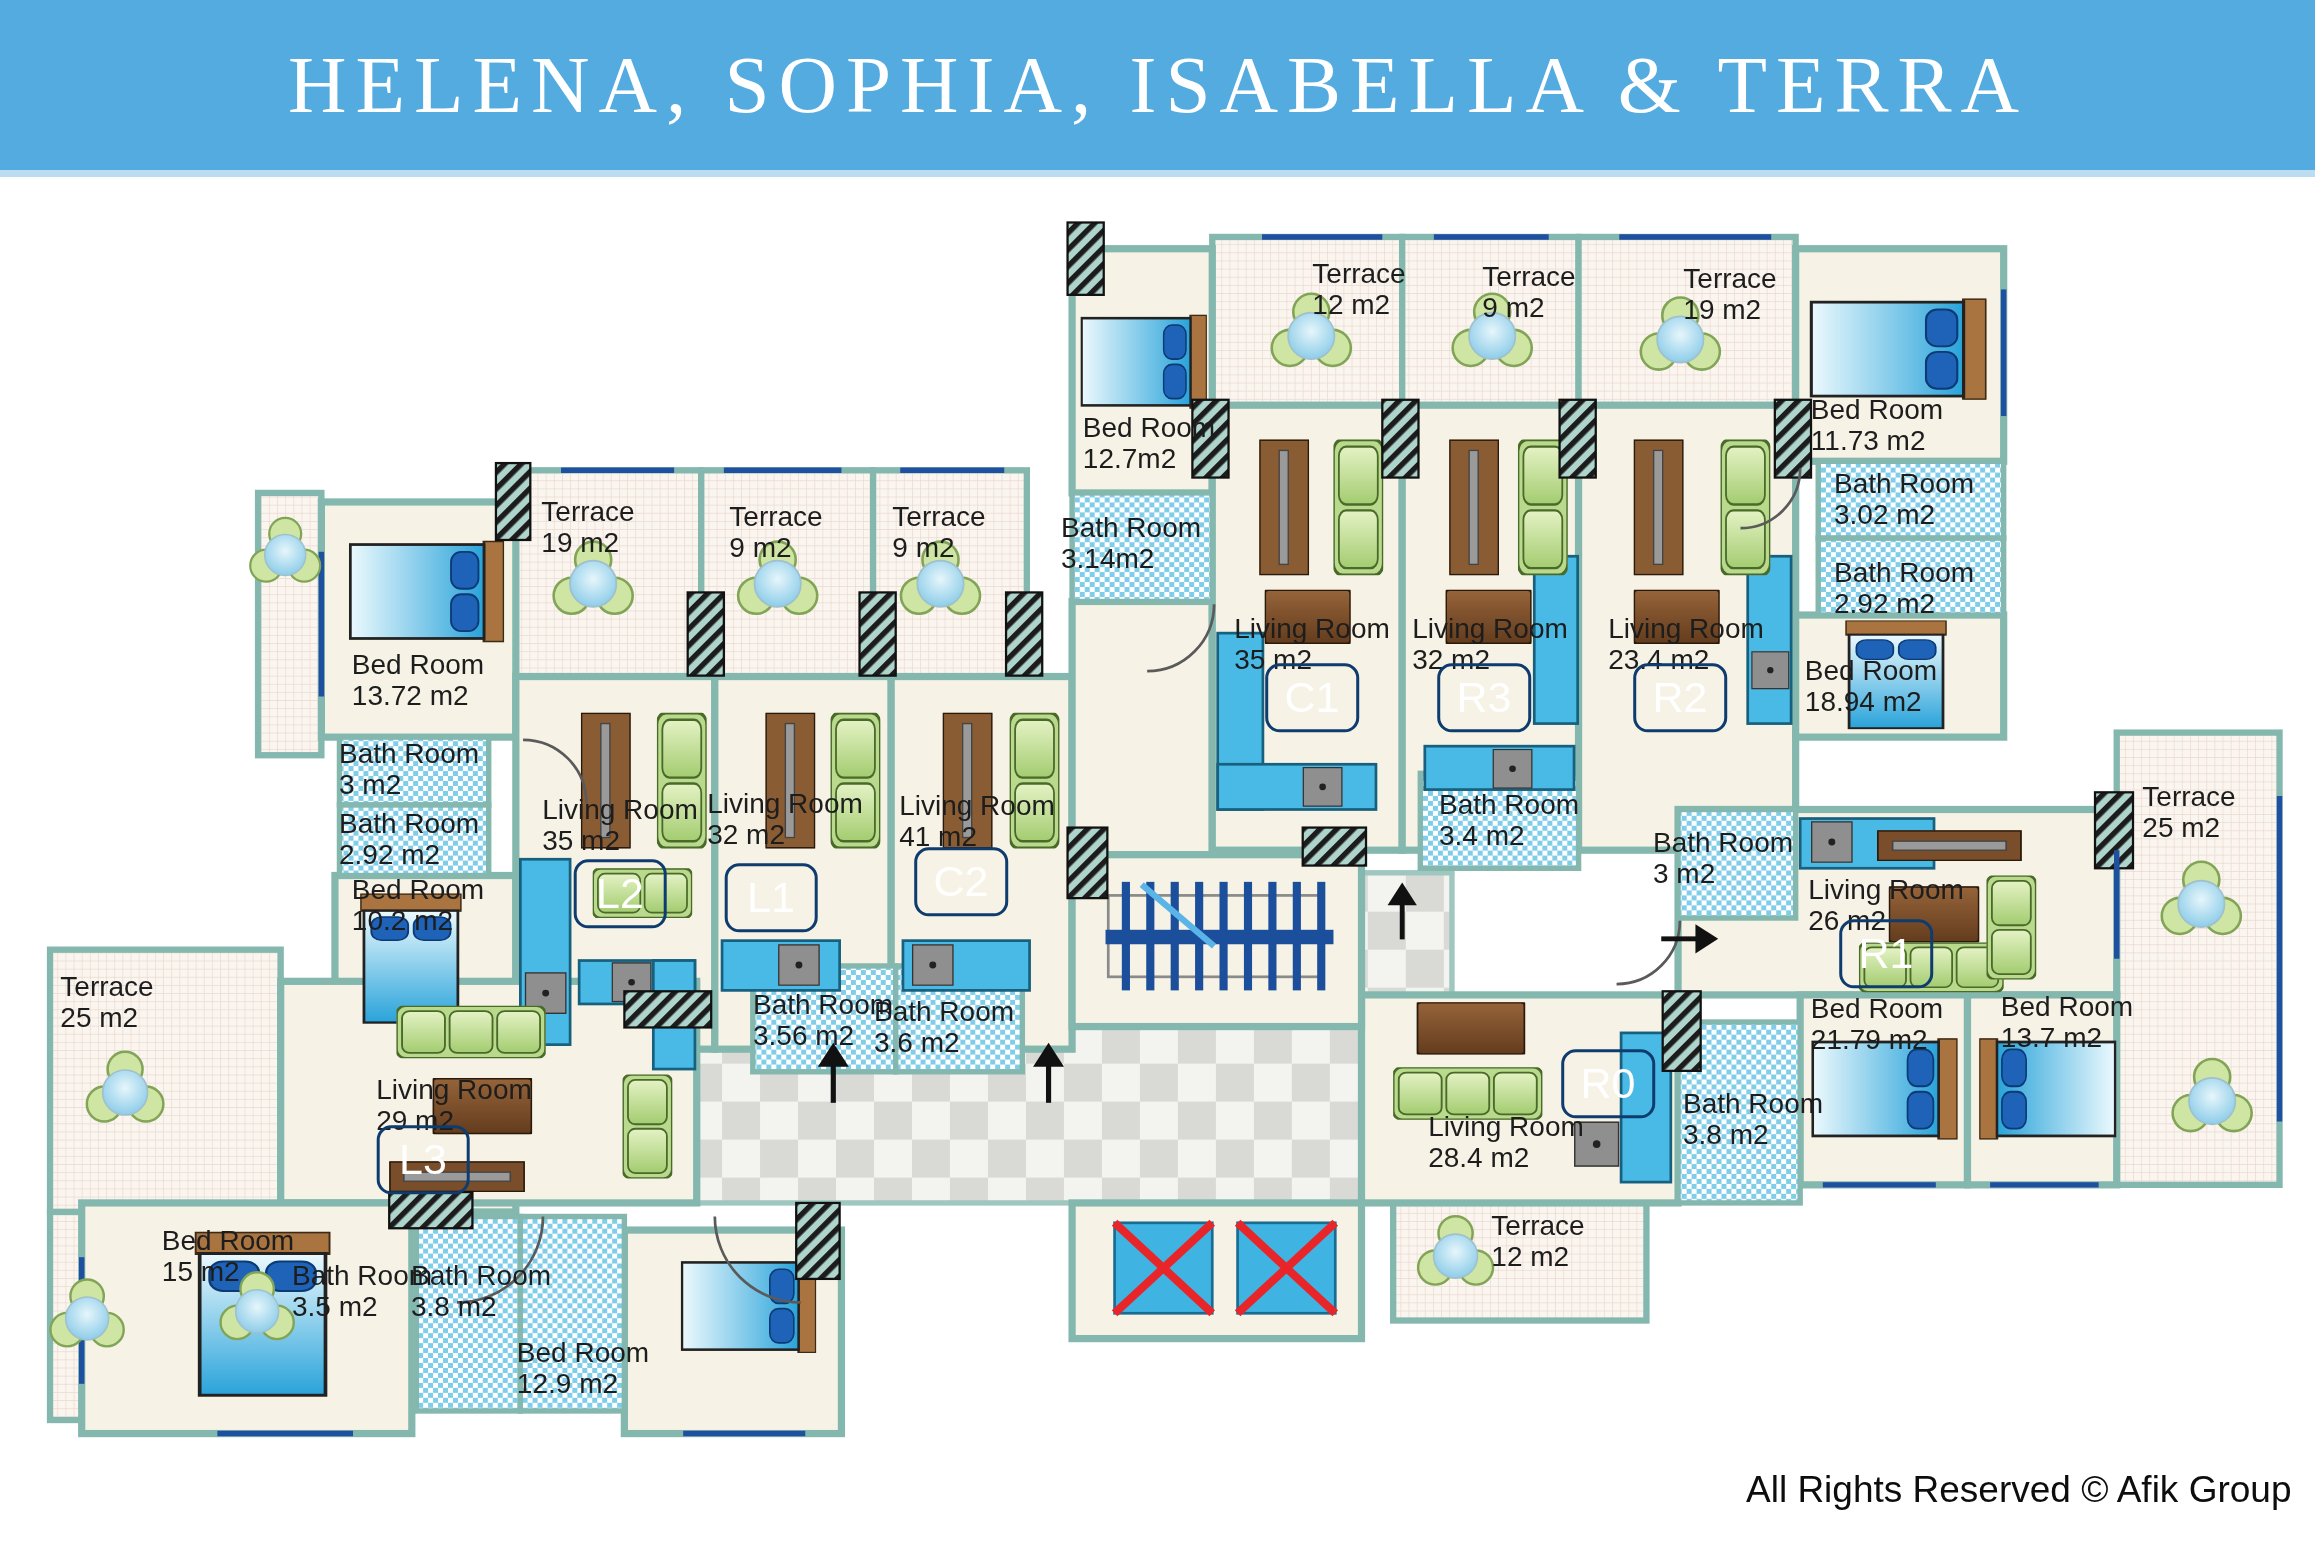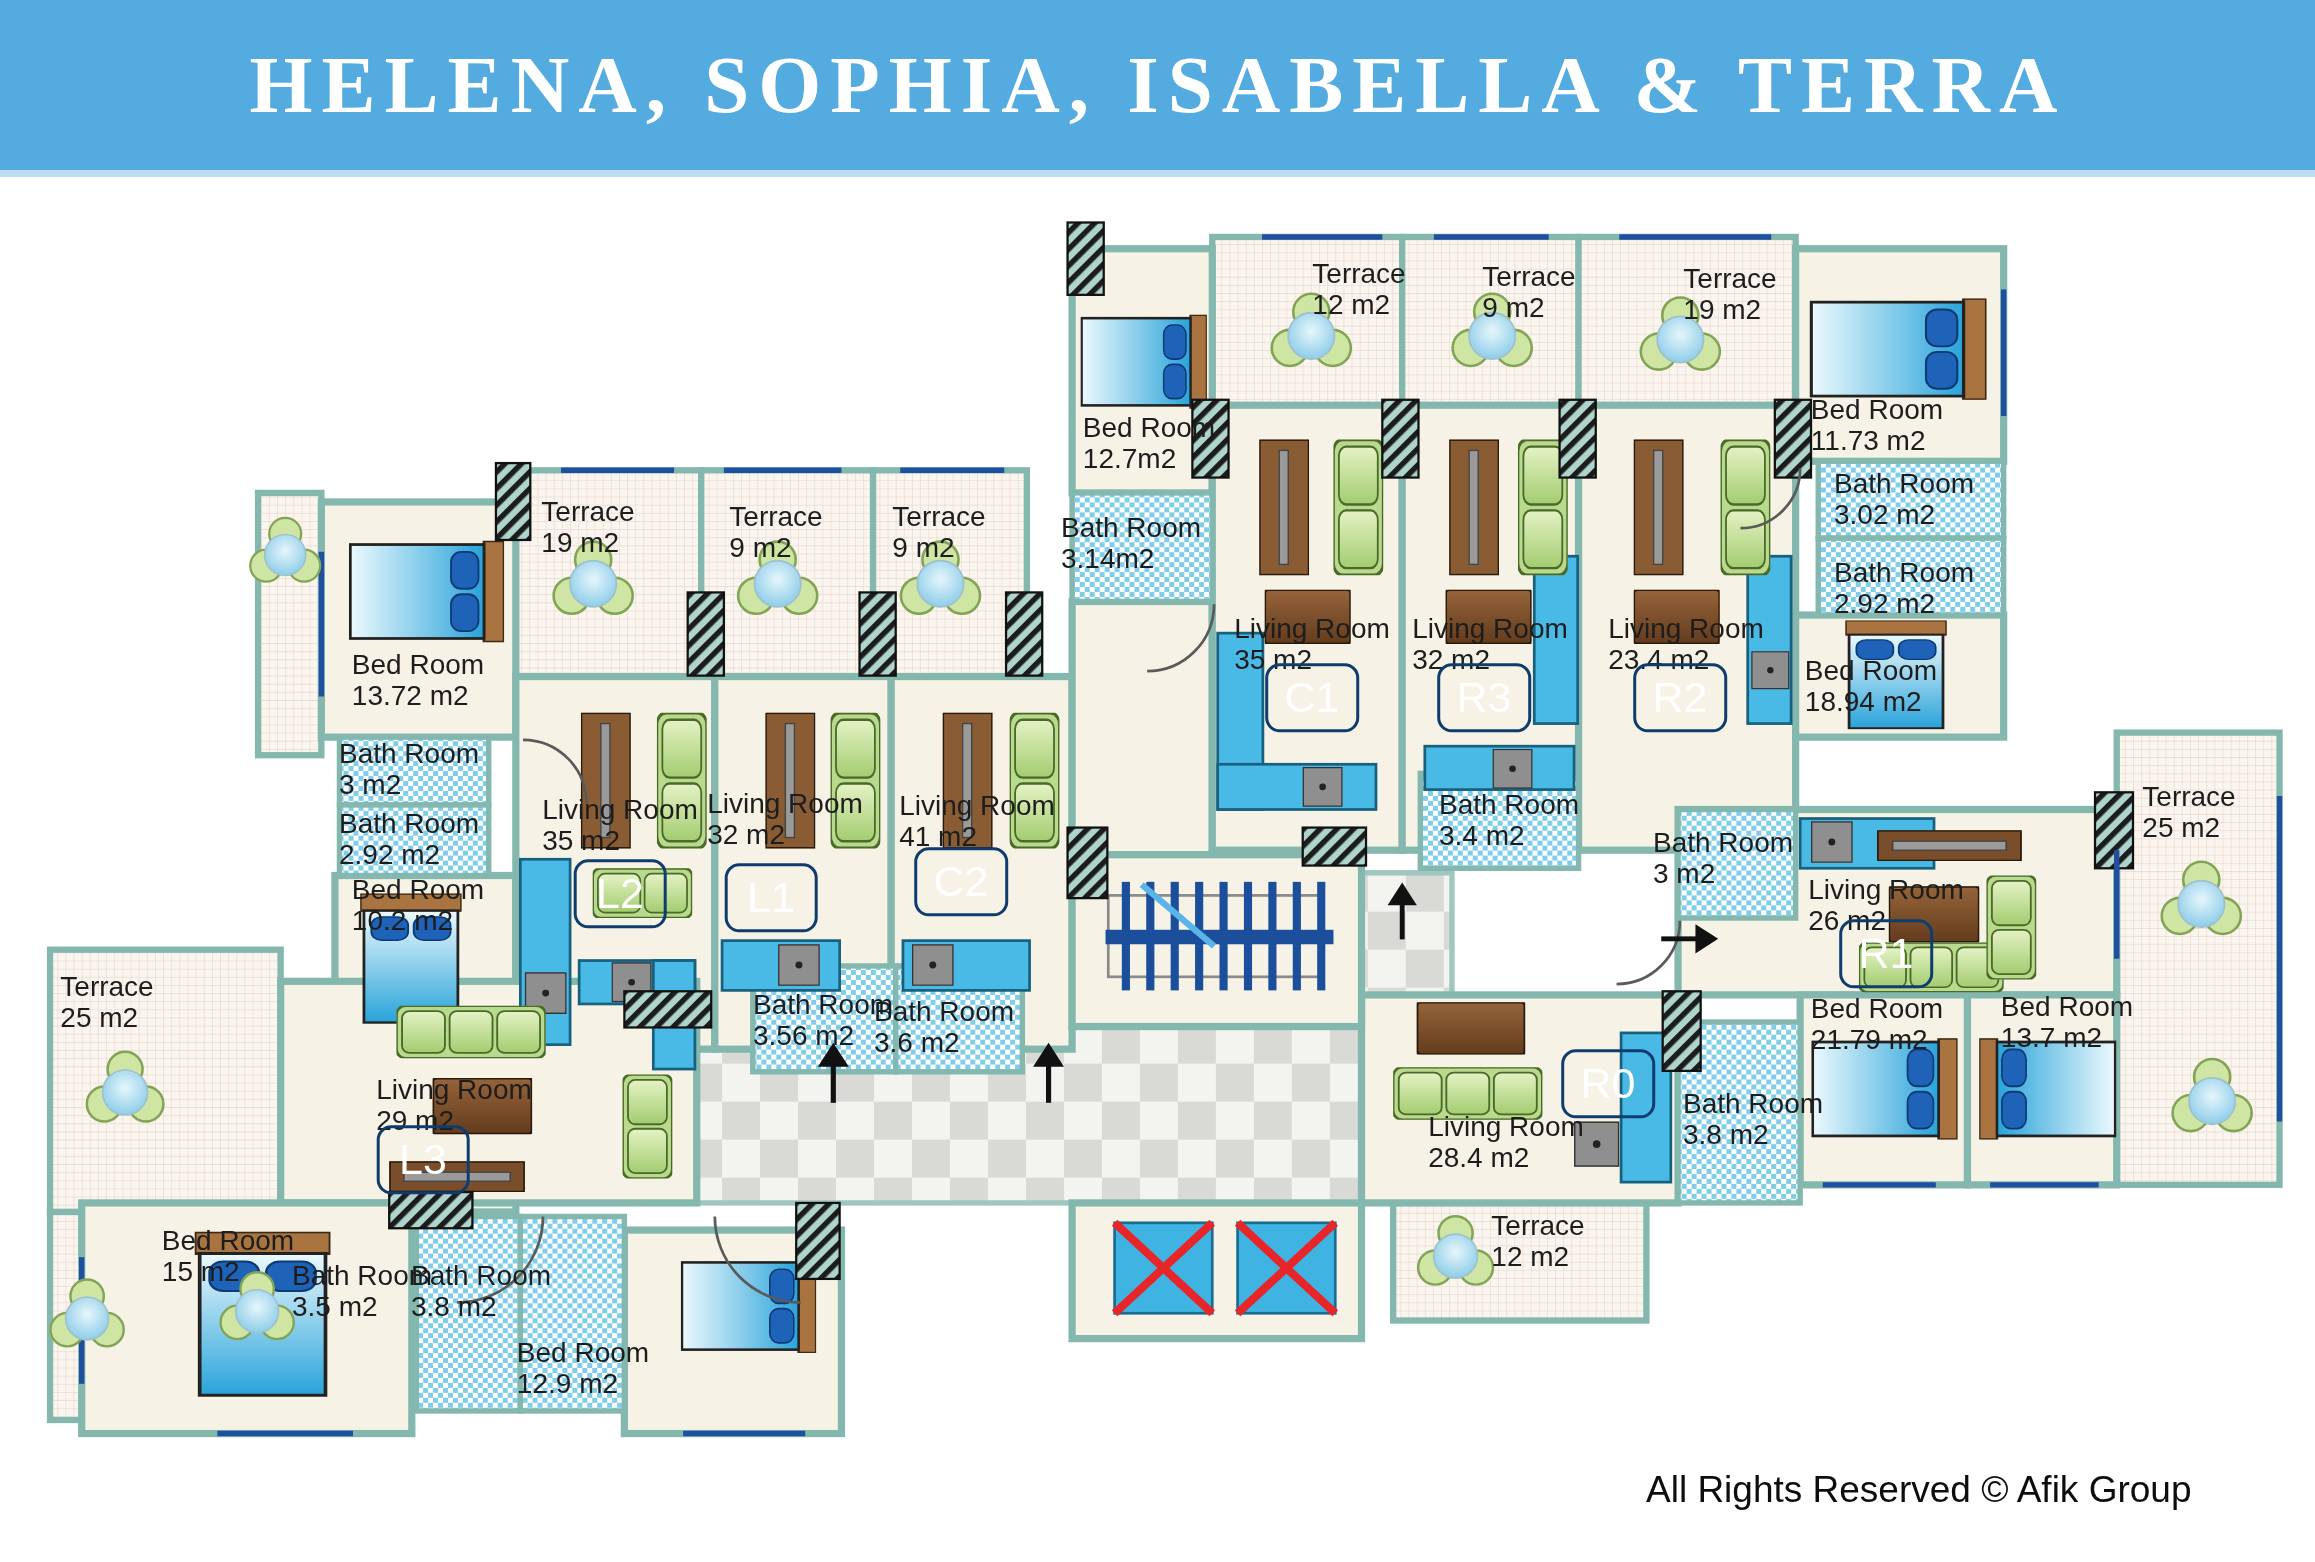--- a/index.html
+++ b/index.html
@@ -1,23 +1,23 @@
 <!DOCTYPE html>
 <html style="font-size:14.5px"><head>
 <meta charset="utf-8">
 <style>
   html,body{margin:0;padding:0;background:#fff;font-family:"Liberation Sans",sans-serif;}
   #canvas{position:relative;width:2316px;height:1562px;background:#ffffff;overflow:hidden;}
   #header{position:absolute;left:0;top:0;width:2316px;height:170px;background:#54abe0;border-bottom:7.2px solid #bcdcf2;display:flex;align-items:center;justify-content:center;z-index:4;}
-  #title{font-family:"Liberation Serif",serif;font-weight:700;font-size:81px;letter-spacing:9px;color:#ffffff;white-space:nowrap;}
+  #title{font-family:"Liberation Serif",serif;font-weight:400;font-size:81px;letter-spacing:9px;color:#ffffff;white-space:nowrap;}
   #plan{position:absolute;left:0;top:0;z-index:1;}
   .room-label{position:absolute;transform:translate(-50%,-50%);color:#1d1d1d;font-size:28px;line-height:1.12;white-space:nowrap;z-index:5;}
   .room-label .rname{font-weight:400;}
   .chip{position:absolute;transform:translate(-50%,-50%);min-width:54px;padding:7.2px 16.3px;background:radial-gradient(circle at 50% 30%,#347c2 0%,#1b5ea6 55%,#144a88 100%);border:3.6px solid #0f3c6e;border-radius:14.5px;color:#fff;font-size:43px;display:flex;align-items:center;justify-content:center;z-index:6;}
-  #footer{position:absolute;left:1646px;top:1467px;font-size:37px;line-height:1.25;color:#0d0d0d;z-index:5;}
+  #footer{position:absolute;left:1746px;top:1467px;font-size:37px;line-height:1.25;color:#0d0d0d;z-index:5;}
 </style>
 </head>
 <body>
 
 <div id="canvas">
 
   <div id="header">
     <div id="title">HELENA, SOPHIA, ISABELLA &amp; TERRA</div>
   </div>
 

